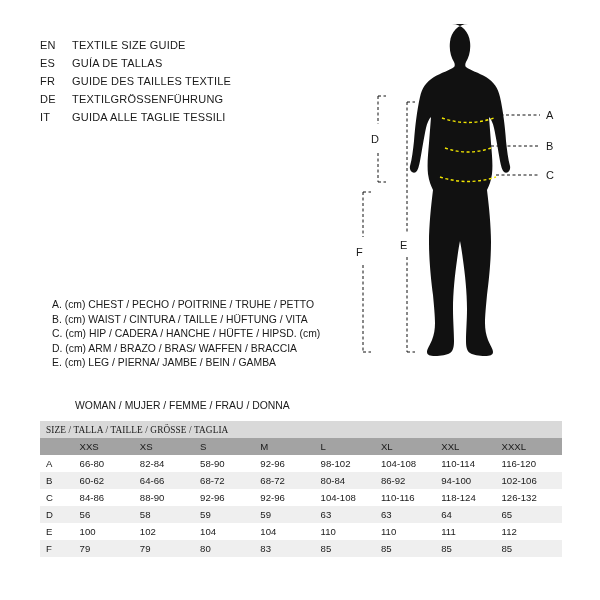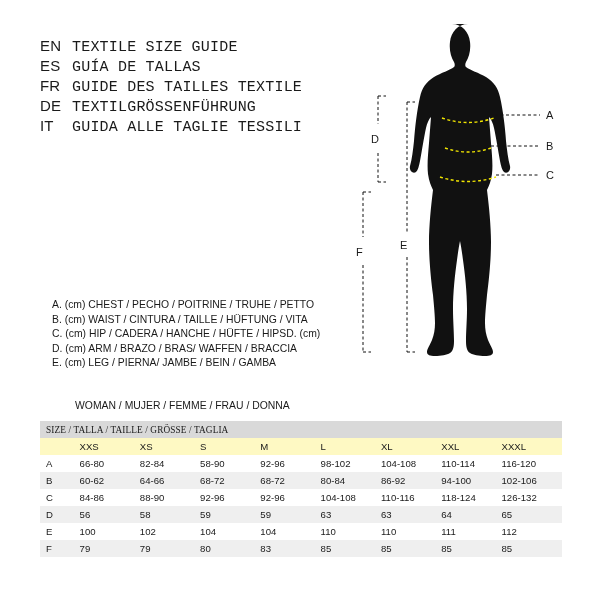--- a/index.html
+++ b/index.html
@@ -25,32 +25,31 @@
   .title-block {
     position: absolute;
     left: 40px;
     top: 38px;
     width: 330px;
   }
   .title-row {
     display: flex;
     align-items: baseline;
     margin-bottom: 3px;
-    font-size: 15px;
+    font-size: 11px;
     line-height: 15px;
     letter-spacing: 0.2px;
   }
   .title-lang {
     width: 32px;
     flex: 0 0 32px;
     color: #1a1a1a;
   }
   .title-text {
     color: #1a1a1a;
-    font-family: Liberation Mono, monospace;
   }
 
   
   .legend {
     position: absolute;
     left: 52px;
     top: 298px;
     width: 360px;
   }
   .legend-line {
@@ -100,21 +99,21 @@
     font-weight: normal;
     height: 17px;
     vertical-align: middle;
   }
   .row-head td {
     background: #d9d9d9;
     font-size: 9.3px;
     height: 16px;
   }
   .row-cols td {
-    background: #fef9c3;
+    background: #a3a3a3;
     height: 16px;
   }
   .row-alt td {
     background: #efefef;
   }
   .row-plain td {
     background: #ffffff;
   }
   .c-label {
     width: 34px;

